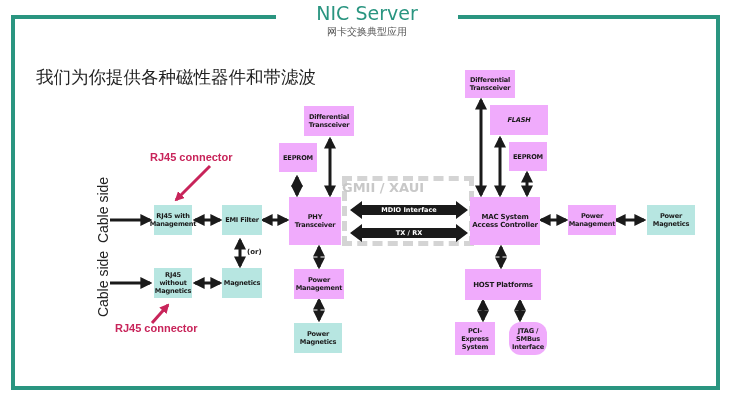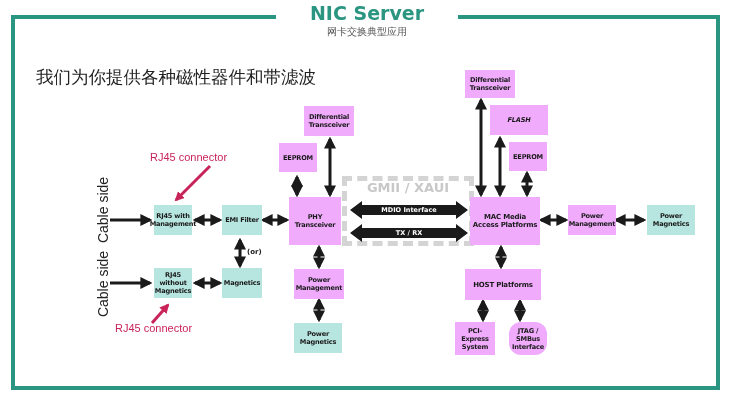--- a/index.html
+++ b/index.html
@@ -1,29 +1,29 @@
 <!DOCTYPE html>
 <html><head>
 <meta charset="utf-8">
 <style>
   html, body { margin: 0; padding: 0; background: #ffffff; }
   body { width: 730px; height: 401px; position: relative; overflow: hidden; font-family: "DejaVu Sans", sans-serif; }
   .frame-line { position: absolute; background: #2a9580; }
-  .title { position: absolute; left: 276px; top: 1px; width: 182px; text-align: center; color: #2a9580; font-family: "DejaVu Sans", sans-serif; font-weight: bold; font-size: 19px; line-height: 24px; }
+  .title { position: absolute; left: 276px; top: 1px; width: 182px; text-align: center; color: #2a9580; font-family: "DejaVu Sans", sans-serif; font-weight: normal; font-size: 19px; line-height: 24px; }
   .subtitle { position: absolute; left: 276px; top: 26px; width: 182px; text-align: center; color: #555; font-size: 10px; line-height: 12px; }
   .headline { position: absolute; left: 36px; top: 66px; color: #222; font-family: "DejaVu Sans", sans-serif; font-size: 17.5px; line-height: 22px; white-space: nowrap; }
   .headline .b { font-weight: bold; }
   .box { position: absolute; display: flex; align-items: center; justify-content: center; text-align: center; font-family: "DejaVu Sans", sans-serif; font-weight: bold; font-size: 6.6px; line-height: 8px; color: #1a1a1a; letter-spacing: -0.2px; box-sizing: border-box; padding: 1px; }
   .grey { background: #f0abfc; }
   .teal { background: #b7e6e1; }
   .big { font-size: 7px; }
   .cable { position: absolute; font-family: "Liberation Sans", sans-serif; font-size: 14px; color: #222; transform: rotate(-90deg); transform-origin: center; white-space: nowrap; width: 80px; text-align: center; }
-  .conn-label { position: absolute; font-family: "Liberation Sans", sans-serif; font-size: 11px; color: #c8245a; white-space: nowrap; }
+  .conn-label { position: absolute; font-family: "Liberation Sans", sans-serif; font-size: 11px; color: #c8245a; white-space: nowrap; font-weight: bold; }
   .gmii-box { position: absolute; left: 342px; top: 176px; width: 132px; height: 70px; border: 5px dashed #d4d4d4; box-sizing: border-box; }
-  .gmii-label { position: absolute; left: 342px; top: 180px; width: 132px; text-align: center; font-family: "DejaVu Sans", sans-serif; font-weight: bold; font-size: 13px; color: #c8c8c8; }
+  .gmii-label { position: absolute; left: 342px; top: 180px; width: 132px; text-align: left; font-family: "DejaVu Sans", sans-serif; font-weight: bold; font-size: 13px; color: #c8c8c8; }
   .bus-label { position: absolute; text-align: center; color: #fff; font-family: "DejaVu Sans", sans-serif; font-weight: bold; font-size: 6.5px; line-height: 10px; }
   .or-label { position: absolute; font-family: "DejaVu Sans", sans-serif; font-weight: bold; font-size: 7px; color: #222; }
   svg.wires { position: absolute; left: 0; top: 0; }
 </style>
 </head>
 <body>
 
 <div class="frame-line" style="left:11px; top:15px; width:265px; height:4px;"></div>
 <div class="frame-line" style="left:458px; top:15px; width:262px; height:4px;"></div>
 <div class="frame-line" style="left:11px; top:15px; width:4px; height:375px;"></div>
@@ -92,21 +92,21 @@
 <div class="box teal" style="left:154px; top:268px; width:38px; height:30px;">RJ45 without Magnetics</div>
 <div class="box teal" style="left:222px; top:205px; width:40px; height:30px;">EMI Filter</div>
 <div class="box teal" style="left:222px; top:268px; width:40px; height:30px;text-align:right;">Magnetics</div>
 
 <div class="box grey" style="left:289px; top:197px; width:52px; height:48px;">PHY Transceiver</div>
 <div class="box grey" style="left:279px; top:143px; width:38px; height:29px;">EEPROM</div>
 <div class="box grey" style="left:304px; top:106px; width:50px; height:30px;">Differential Transceiver</div>
 <div class="box grey" style="left:294px; top:269px; width:50px; height:30px;">Power Management</div>
 <div class="box teal" style="left:294px; top:323px; width:48px; height:30px;">Power Magnetics</div>
 
-<div class="box grey big" style="left:470px; top:197px; width:70px; height:48px;">MAC Media Access Platforms</div>
+<div class="box grey big" style="left:470px; top:197px; width:70px; height:48px;">MAC System Access Controller</div>
 <div class="box grey" style="left:465px; top:70px; width:50px; height:28px;">Differential Transceiver</div>
 <div class="box grey" style="left:490px; top:105px; width:58px; height:30px;font-style:italic;">FLASH</div>
 <div class="box grey" style="left:509px; top:142px; width:38px; height:29px;">EEPROM</div>
 <div class="box grey" style="left:568px; top:205px; width:48px; height:30px;">Power Management</div>
 <div class="box teal" style="left:647px; top:205px; width:48px; height:30px;">Power Magnetics</div>
 <div class="box grey big" style="left:465px; top:269px; width:76px; height:31px;">HOST Platforms</div>
 <div class="box grey" style="left:455px; top:322px; width:40px; height:33px;">PCI-Express System</div>
 <div class="box grey" style="left:509px; top:322px; width:38px; height:33px;border-radius:12px;">JTAG / SMBus Interface</div>
 
 </body></html>

